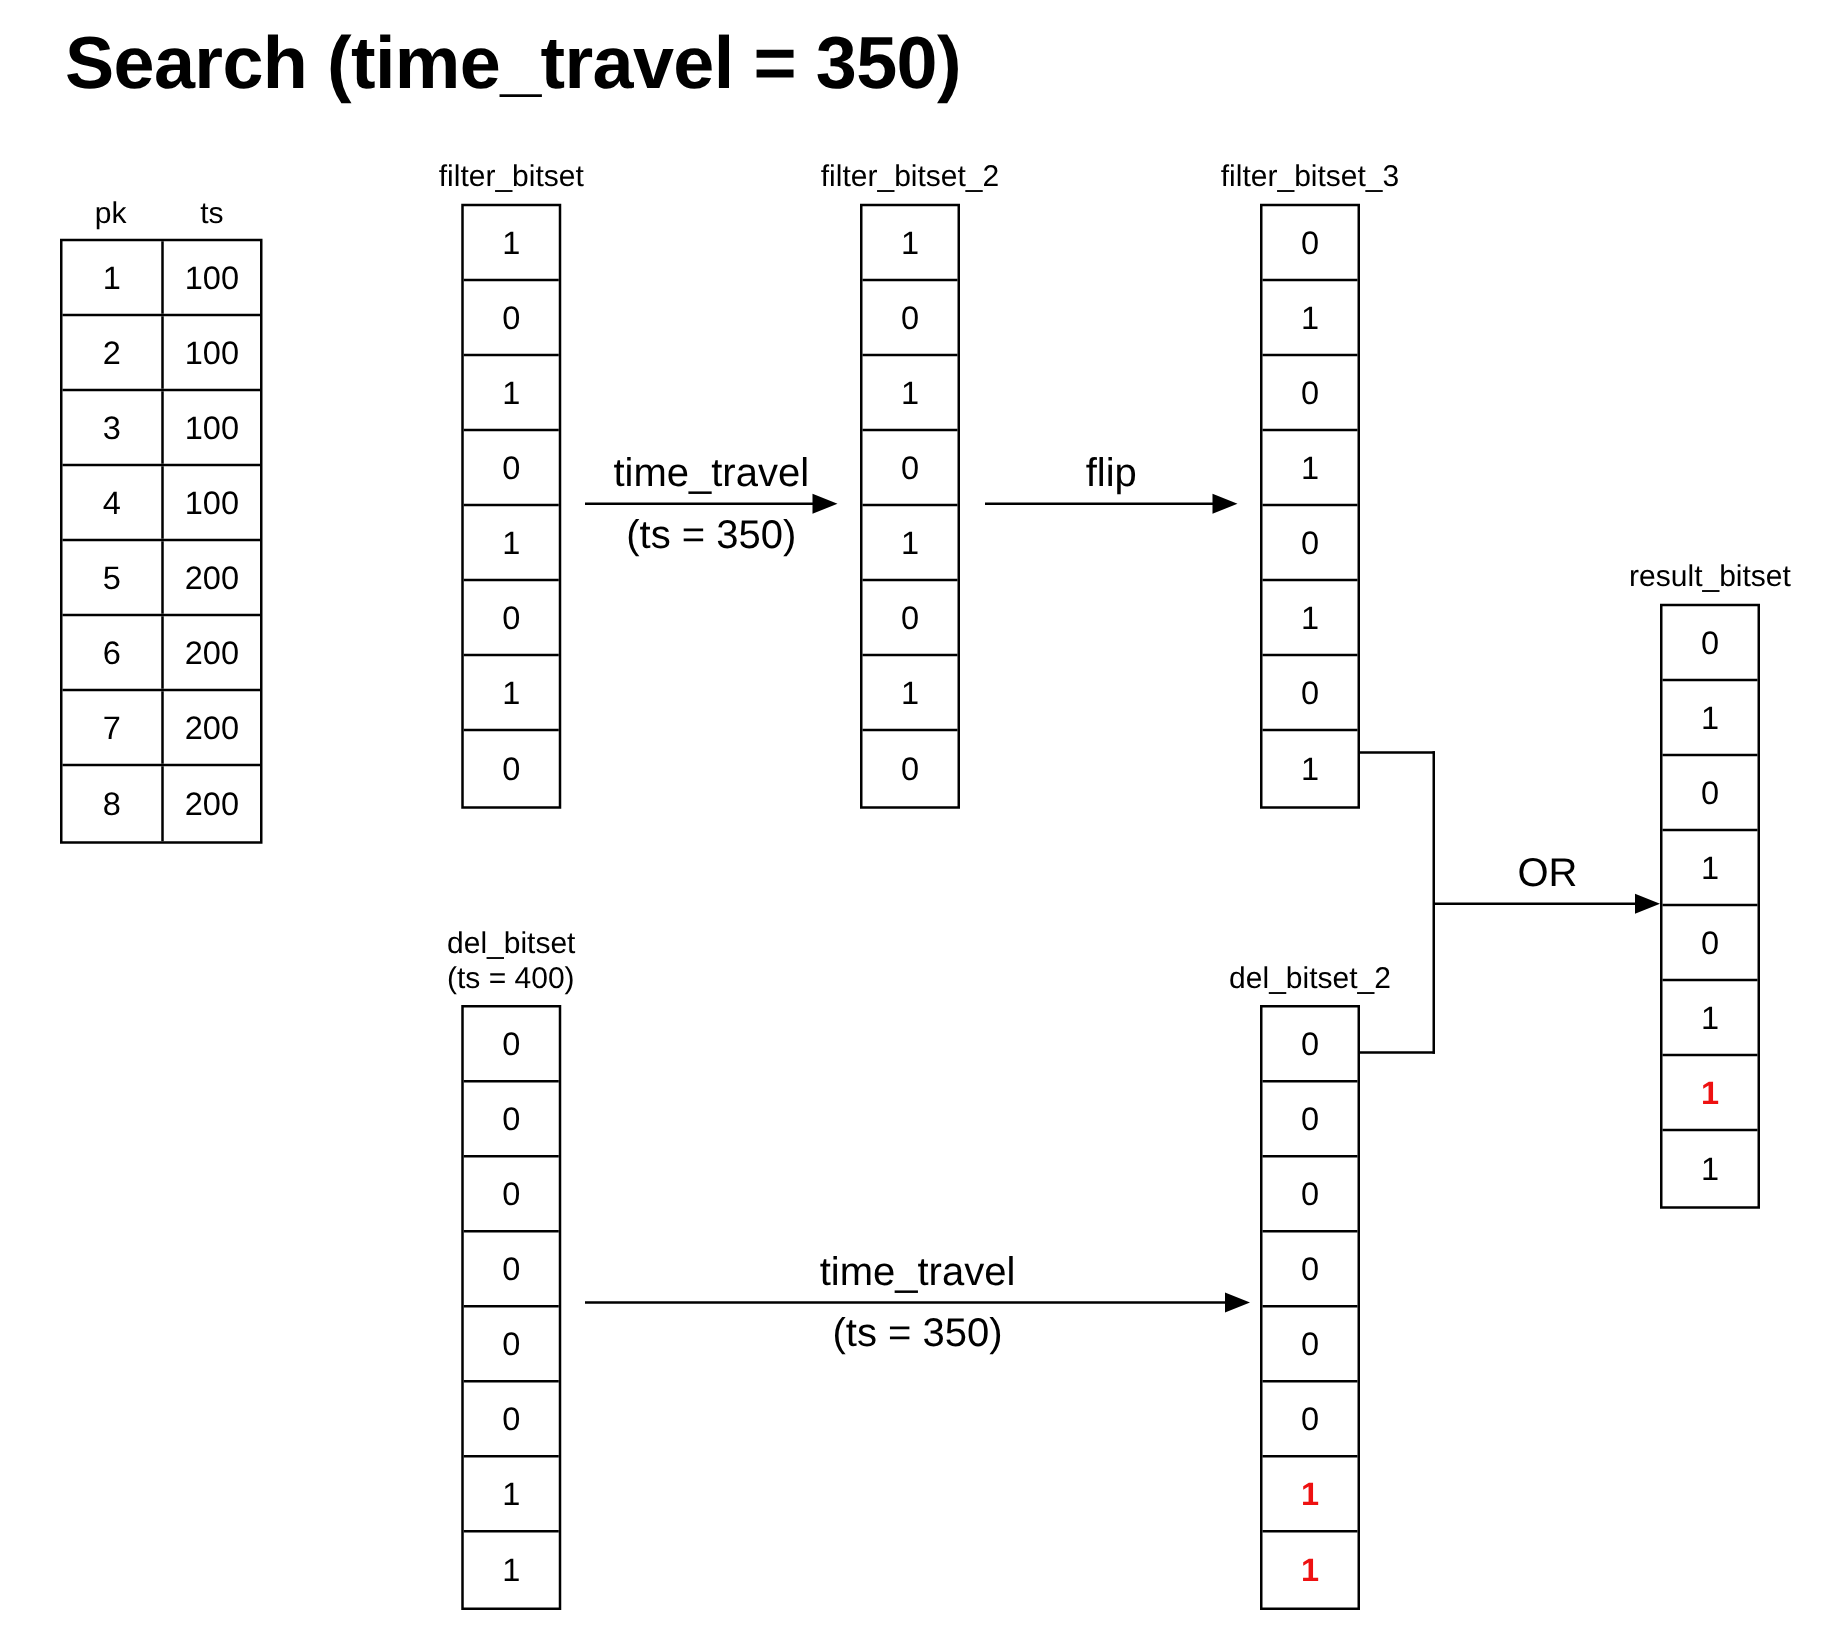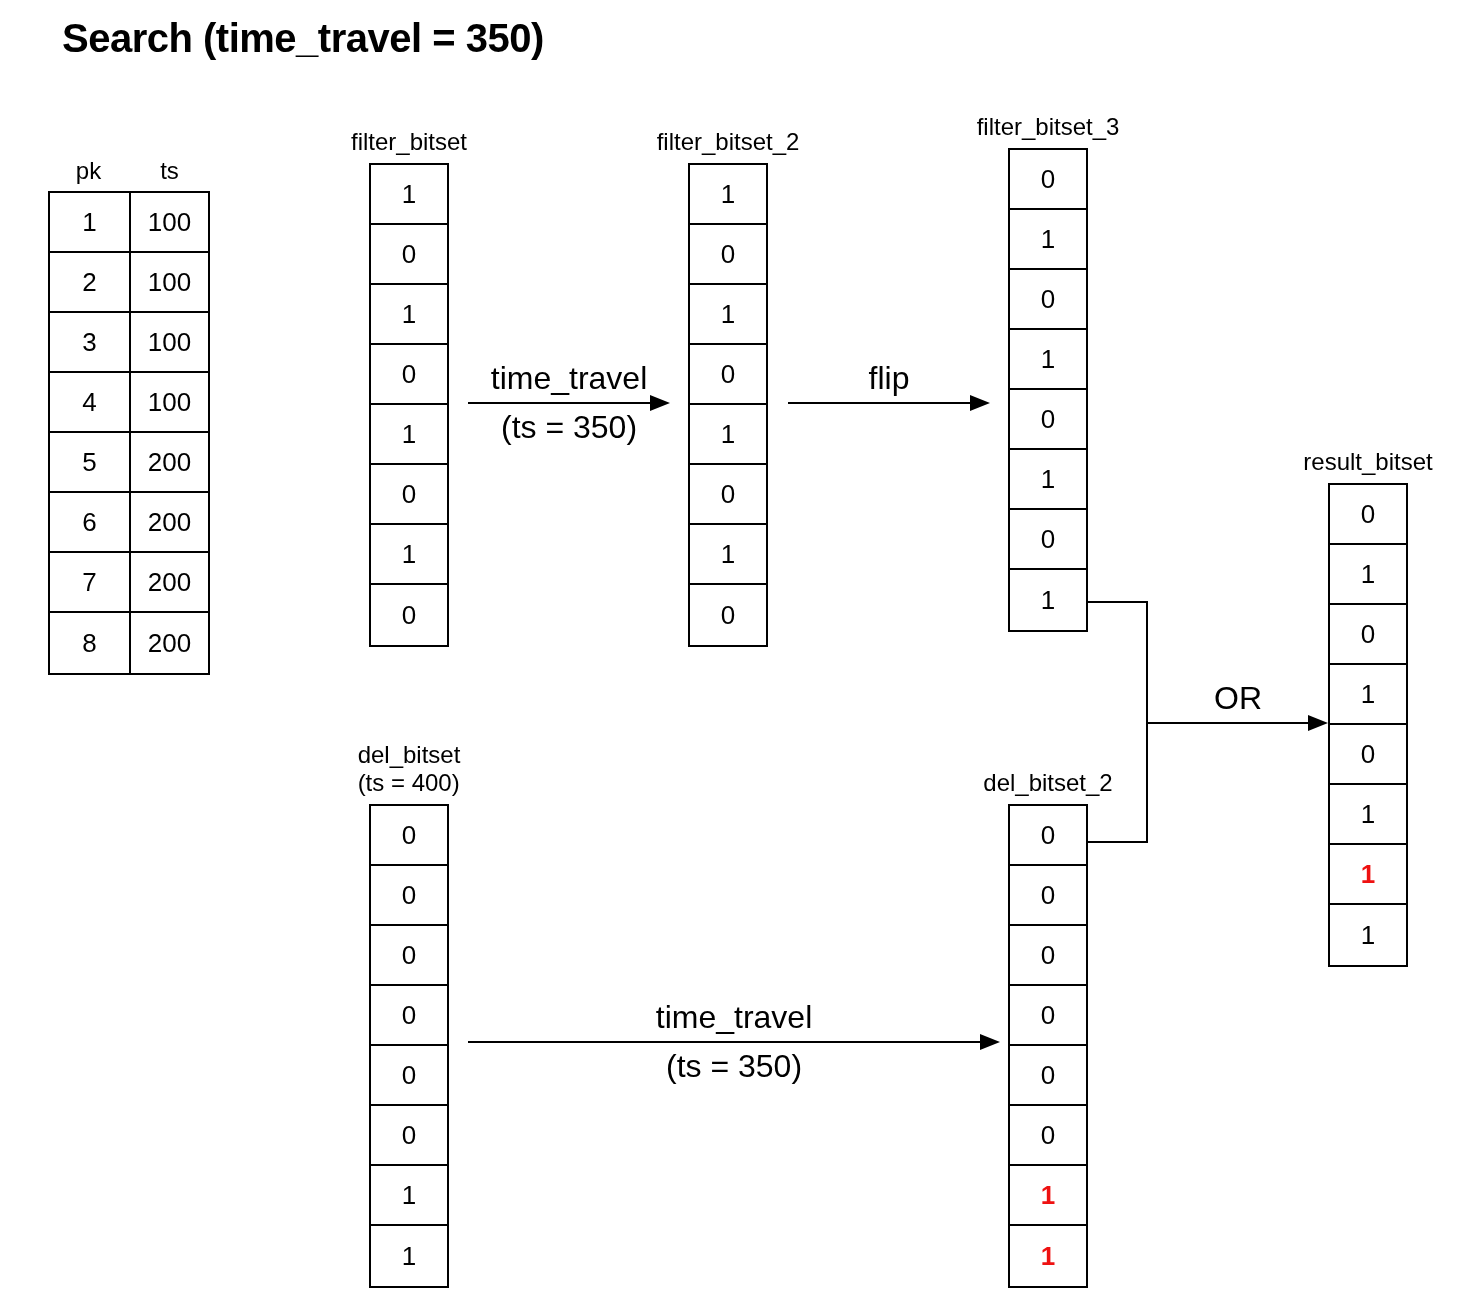--- a/index.html
+++ b/index.html
@@ -16,23 +16,23 @@
   }
   .canvas {
     position: relative;
     width: 1466px;
     height: 1302px;
     background: var(--bg);
     overflow: hidden;
   }
   .title {
     position: absolute;
-    left: 62px;
+    left: 52px;
     top: 16px;
-    font-size: 40px;
+    font-size: 59px;
     font-weight: bold;
     letter-spacing: -0.5px;
     white-space: nowrap;
   }
 
   
   .pk-table { position: absolute; left: 48px; top: 129px; width: 162px; }
   .thead { display: flex; height: 28px; margin-bottom: 6px; margin-top: 28px; }
   .th { width: 81px; text-align: center; font-size: 24px; }
   .tgrid { border: 2px solid var(--line); background: #fff; }
@@ -188,21 +188,21 @@
         </div>
         <div class="cell">
           <span>1</span>
         </div>
         <div class="cell">
           <span>0</span>
         </div>
       </div>
   </div>
 
-  <div class="bitcol" style="left:1008px; top:148px;">
+  <div class="bitcol" style="left:1008px; top:163px;">
     <div class="col-label">filter_bitset_3</div>
     <div class="cells">
         <div class="cell">
           <span>0</span>
         </div>
         <div class="cell">
           <span>1</span>
         </div>
         <div class="cell">
           <span>0</span>

